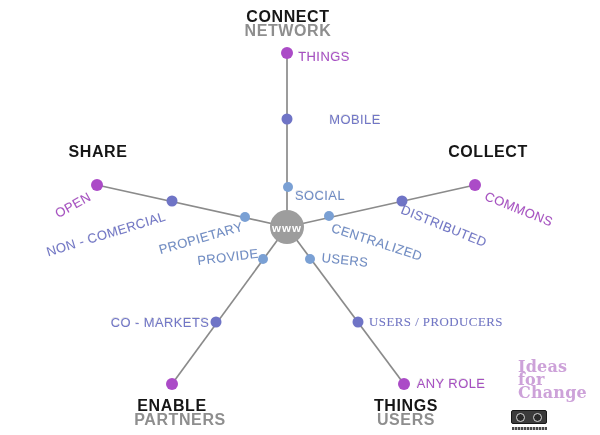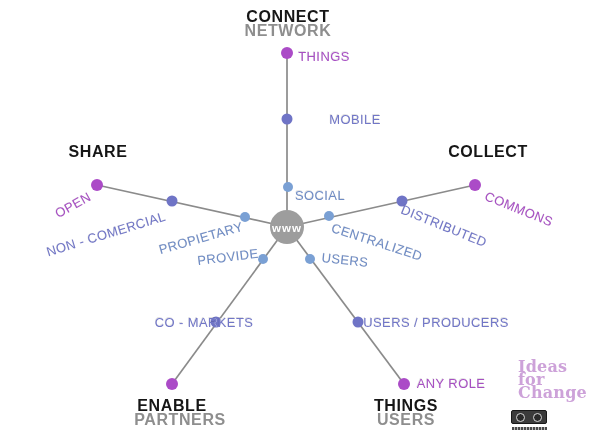--- a/index.html
+++ b/index.html
@@ -97,24 +97,24 @@
 
   <div class="lbl lvl-inner" style="left:201px;top:238px;--rot:-16deg;">PROPIETARY</div>
   <div class="lbl lvl-mid" style="left:106px;top:234px;--rot:-17deg;">NON - COMERCIAL</div>
   <div class="lbl lvl-outer" style="left:73px;top:205px;--rot:-29deg;">OPEN</div>
 
   <div class="lbl lvl-inner" style="left:377px;top:242px;--rot:18deg;">CENTRALIZED</div>
   <div class="lbl lvl-mid" style="left:444px;top:226px;--rot:22deg;">DISTRIBUTED</div>
   <div class="lbl lvl-outer" style="left:519px;top:209px;--rot:22deg;">COMMONS</div>
 
   <div class="lbl lvl-inner" style="left:228px;top:257px;--rot:-7deg;">PROVIDE</div>
-  <div class="lbl lvl-mid" style="left:160px;top:322px;margin-left:44px;">CO - MARKETS</div>
+  <div class="lbl lvl-mid" style="left:160px;top:322px;">CO - MARKETS</div>
 
   <div class="lbl lvl-inner" style="left:345px;top:260px;--rot:6deg;">USERS</div>
-  <div class="lbl lvl-mid" style="left:436px;top:322px;">USERS / PRODUCERS</div>
+  <div class="lbl lvl-mid" style="left:436px;top:322px;font-family:Liberation Serif, serif;">USERS / PRODUCERS</div>
   <div class="lbl lvl-outer" style="left:451px;top:383px;">ANY ROLE</div>
 
   <div class="logo">
     <div>Ideas</div>
     <div>for</div>
     <div>Change</div>
   </div>
 
   <div class="cc-badge">
     <div class="cc-circle"></div>

